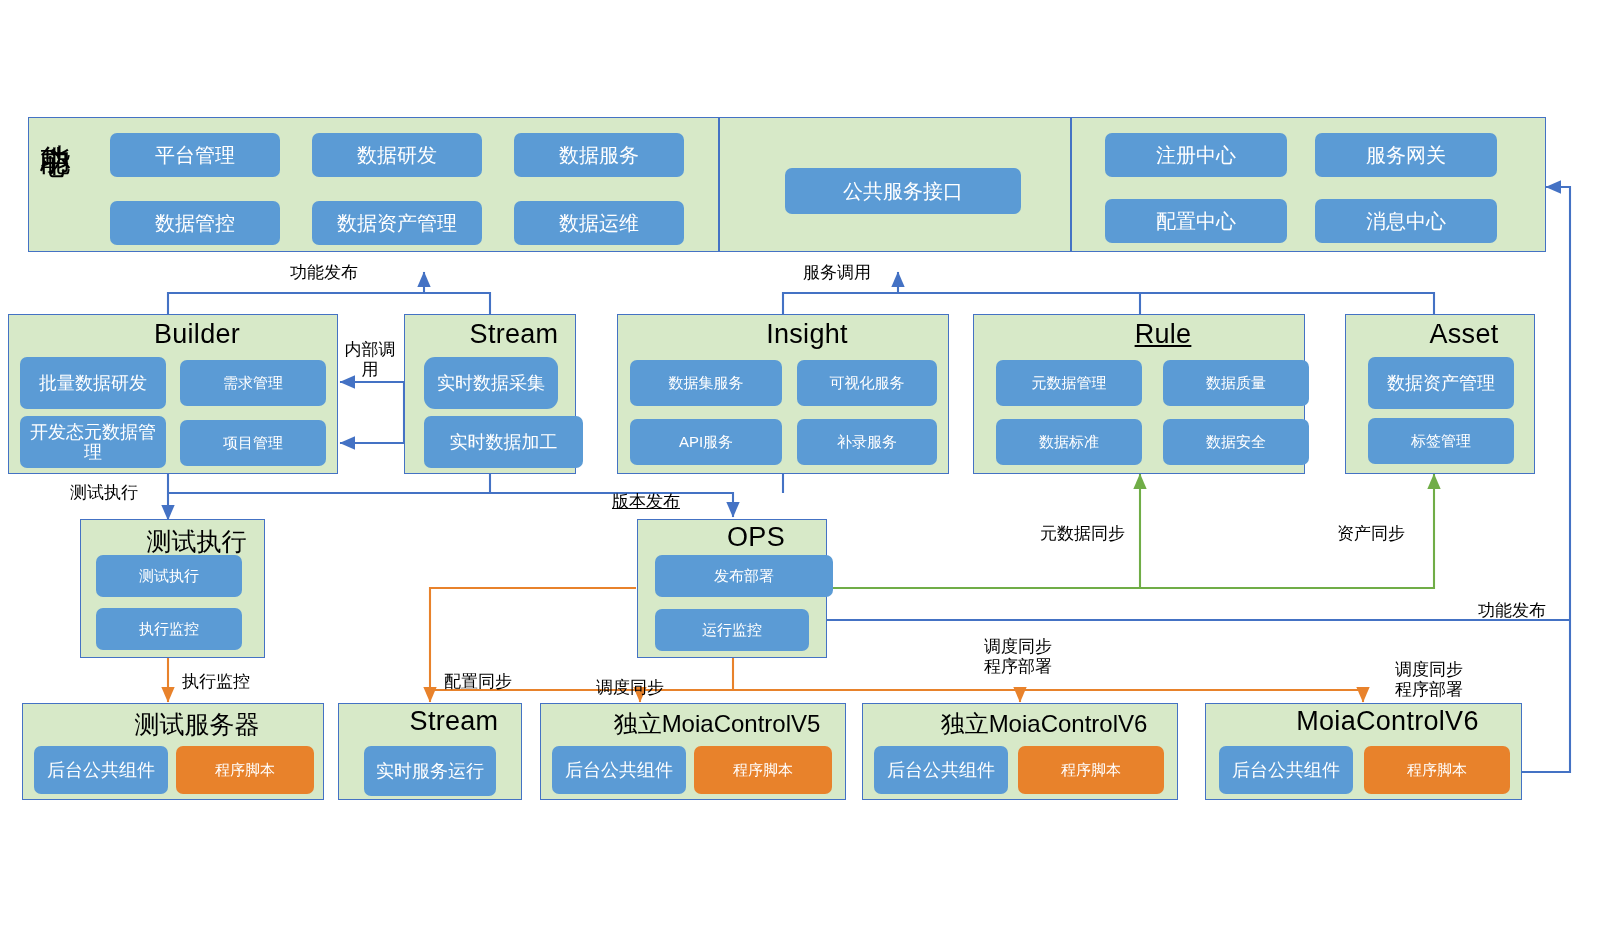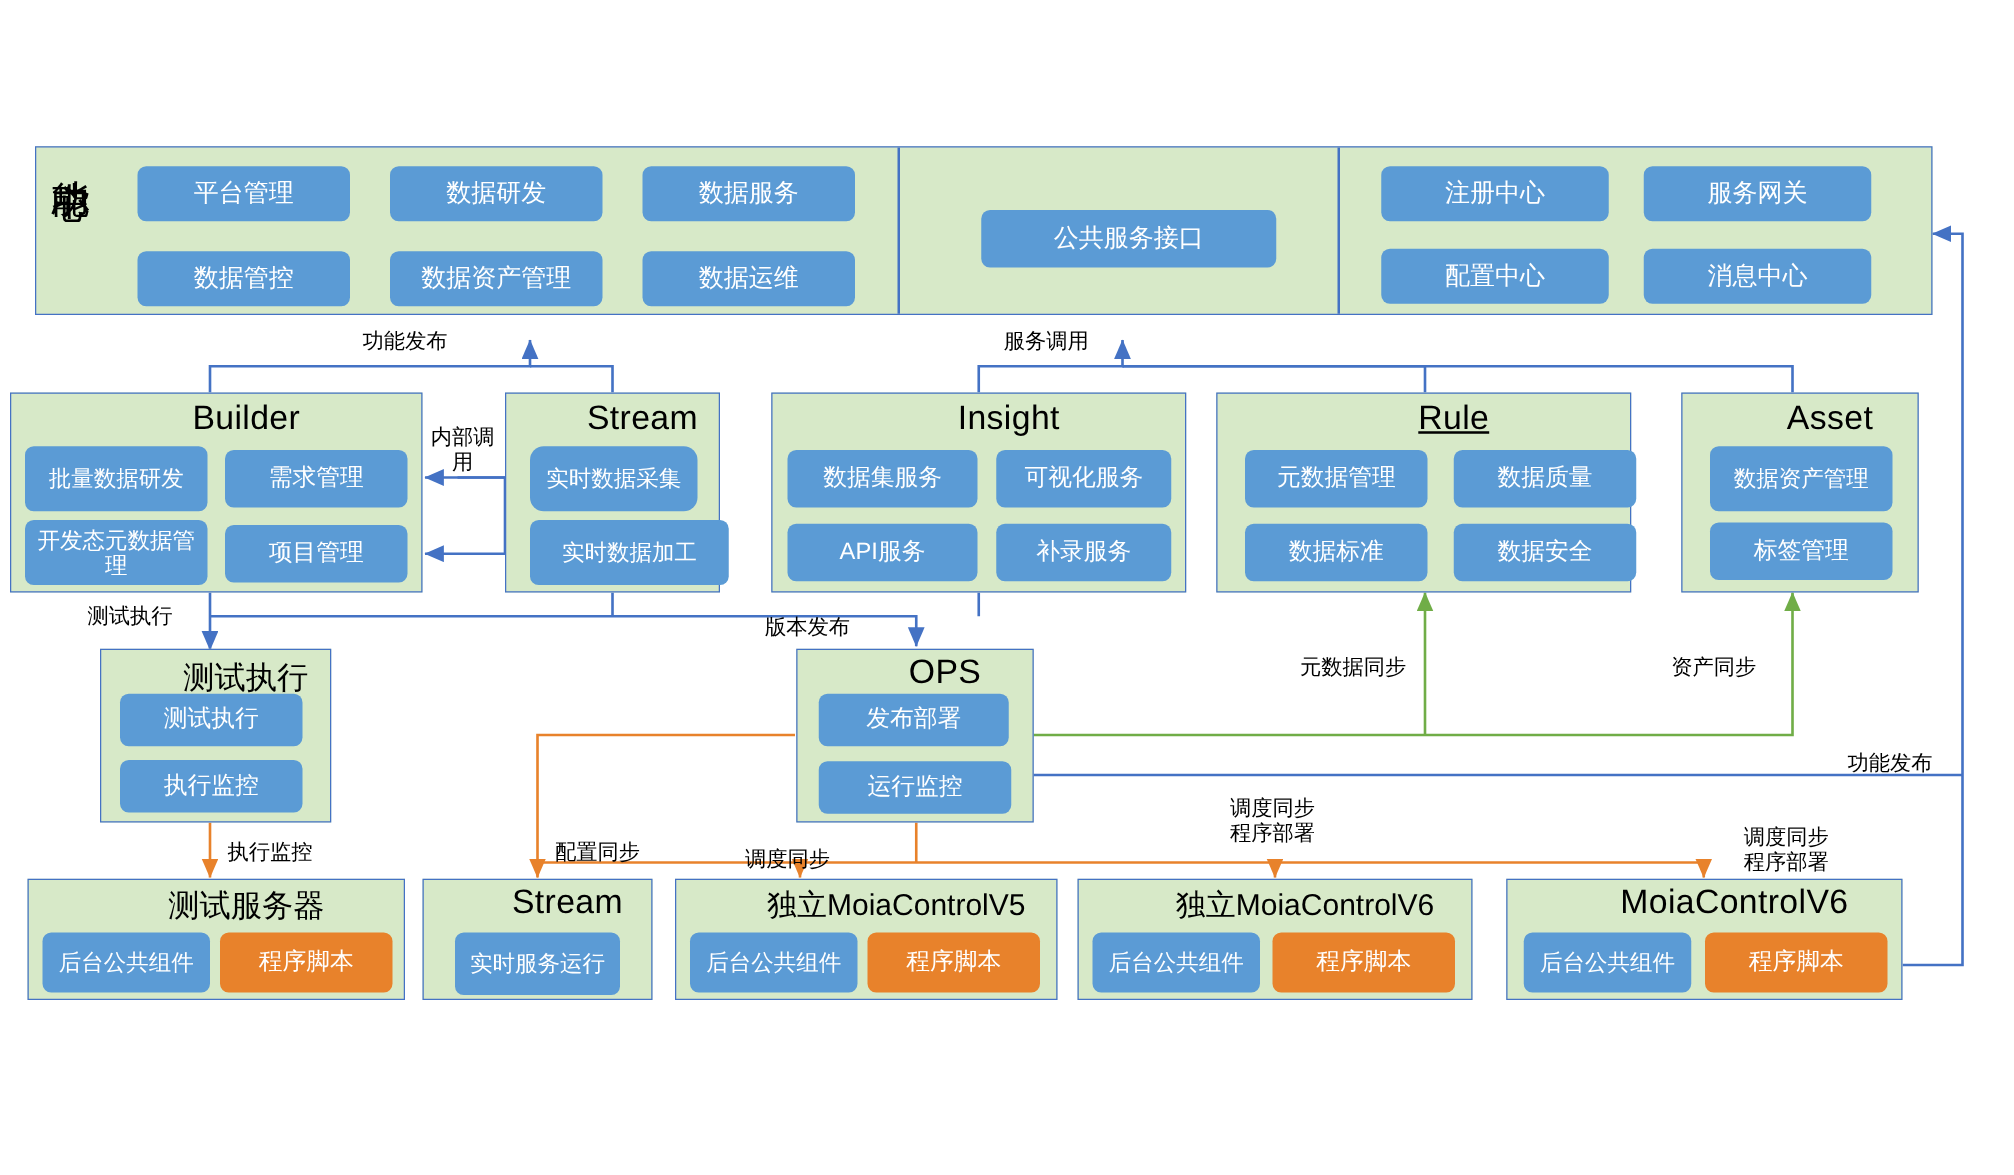--- a/index.html
+++ b/index.html
@@ -10,21 +10,21 @@
   .group{position:absolute;background:#D7E9C8;border:1.6px solid #4472C4;box-sizing:border-box;}
   .grp-title{position:absolute;left:0;right:0;text-align:center;color:#000;font-weight:400;padding-left:48px;}
   .grp-title.en{font-size:27px;letter-spacing:.3px;}
   .grp-title.cn{font-size:25px;}
 
   .chip{position:absolute;background:#5B9BD5;color:#fff;border-radius:7px;
         display:flex;align-items:center;justify-content:center;text-align:center;
         font-size:20px;line-height:1.12;box-sizing:border-box;padding:2px 4px;}
   .chip.orange{background:#E8822B;}
   .chip.s18{font-size:18px;}
-  .chip.s19{font-size:19px;}
+  .chip.s19{font-size:15px;}
 
   .divider{position:absolute;width:1.6px;background:#4472C4;}
 
   .sidelabel{position:absolute;writing-mode:vertical-rl;text-orientation:upright;
              font-size:30px;line-height:1.02;color:#000;letter-spacing:1px;}
 
   .edgelabel{position:absolute;font-size:17px;color:#000;line-height:1.18;white-space:nowrap;}
   .edgelabel.two{line-height:1.2;white-space:pre-line;}
   .edgelabel.c{text-align:center;}
   .edgelabel.r{text-align:right;}
@@ -149,21 +149,21 @@
 
   <div class="group" style="left:80px;top:519px;width:185px;height:139px;">
     <div class="grp-title cn" style="top:5px;">测试执行</div>
   </div>
   <div class="chip s19" style="left:96px;top:555px;width:146px;height:42px;">测试执行</div>
   <div class="chip s19" style="left:96px;top:608px;width:146px;height:42px;">执行监控</div>
 
   <div class="group" style="left:637px;top:519px;width:190px;height:139px;">
     <div class="grp-title en" style="top:2px;">OPS</div>
   </div>
-  <div class="chip s19" style="left:655px;top:555px;width:152px;height:42px;">发布部署</div>
+  <div class="chip s19" style="left:655px;top:555px;width:178px;height:42px;">发布部署</div>
   <div class="chip s19" style="left:655px;top:609px;width:154px;height:42px;">运行监控</div>
 
   <div class="group" style="left:22px;top:703px;width:302px;height:97px;">
     <div class="grp-title cn" style="top:4px;">测试服务器</div>
   </div>
   <div class="chip s18" style="left:34px;top:746px;width:134px;height:48px;">后台公共组件</div>
   <div class="chip s19 orange" style="left:176px;top:746px;width:138px;height:48px;">程序脚本</div>
 
   <div class="group" style="left:338px;top:703px;width:184px;height:97px;">
     <div class="grp-title en" style="top:2px;">Stream</div>
@@ -185,21 +185,21 @@
   <div class="group" style="left:1205px;top:703px;width:317px;height:97px;">
     <div class="grp-title en" style="top:2px;">MoiaControlV6</div>
   </div>
   <div class="chip s18" style="left:1219px;top:746px;width:134px;height:48px;">后台公共组件</div>
   <div class="chip s19 orange" style="left:1364px;top:746px;width:146px;height:48px;">程序脚本</div>
 
   <div class="edgelabel" style="left:290px;top:263px;">功能发布</div>
   <div class="edgelabel" style="left:803px;top:263px;">服务调用</div>
   <div class="edgelabel two c" style="left:344px;top:340px;width:52px;">内部调用</div>
   <div class="edgelabel" style="left:70px;top:483px;">测试执行</div>
-  <div class="edgelabel" style="left:612px;top:492px;">版本发布</div>
+  <div class="edgelabel" style="left:612px;top:492px;text-decoration:underline;">版本发布</div>
   <div class="edgelabel" style="left:182px;top:672px;">执行监控</div>
   <div class="edgelabel" style="left:444px;top:672px;">配置同步</div>
   <div class="edgelabel" style="left:596px;top:678px;">调度同步</div>
   <div class="edgelabel" style="left:1040px;top:524px;">元数据同步</div>
   <div class="edgelabel" style="left:1337px;top:524px;">资产同步</div>
   <div class="edgelabel two c" style="left:963px;top:637px;width:110px;">调度同步
 程序部署</div>
   <div class="edgelabel two c" style="left:1374px;top:660px;width:110px;">调度同步
 程序部署</div>
   <div class="edgelabel r" style="left:1456px;top:601px;width:90px;">功能发布</div>

